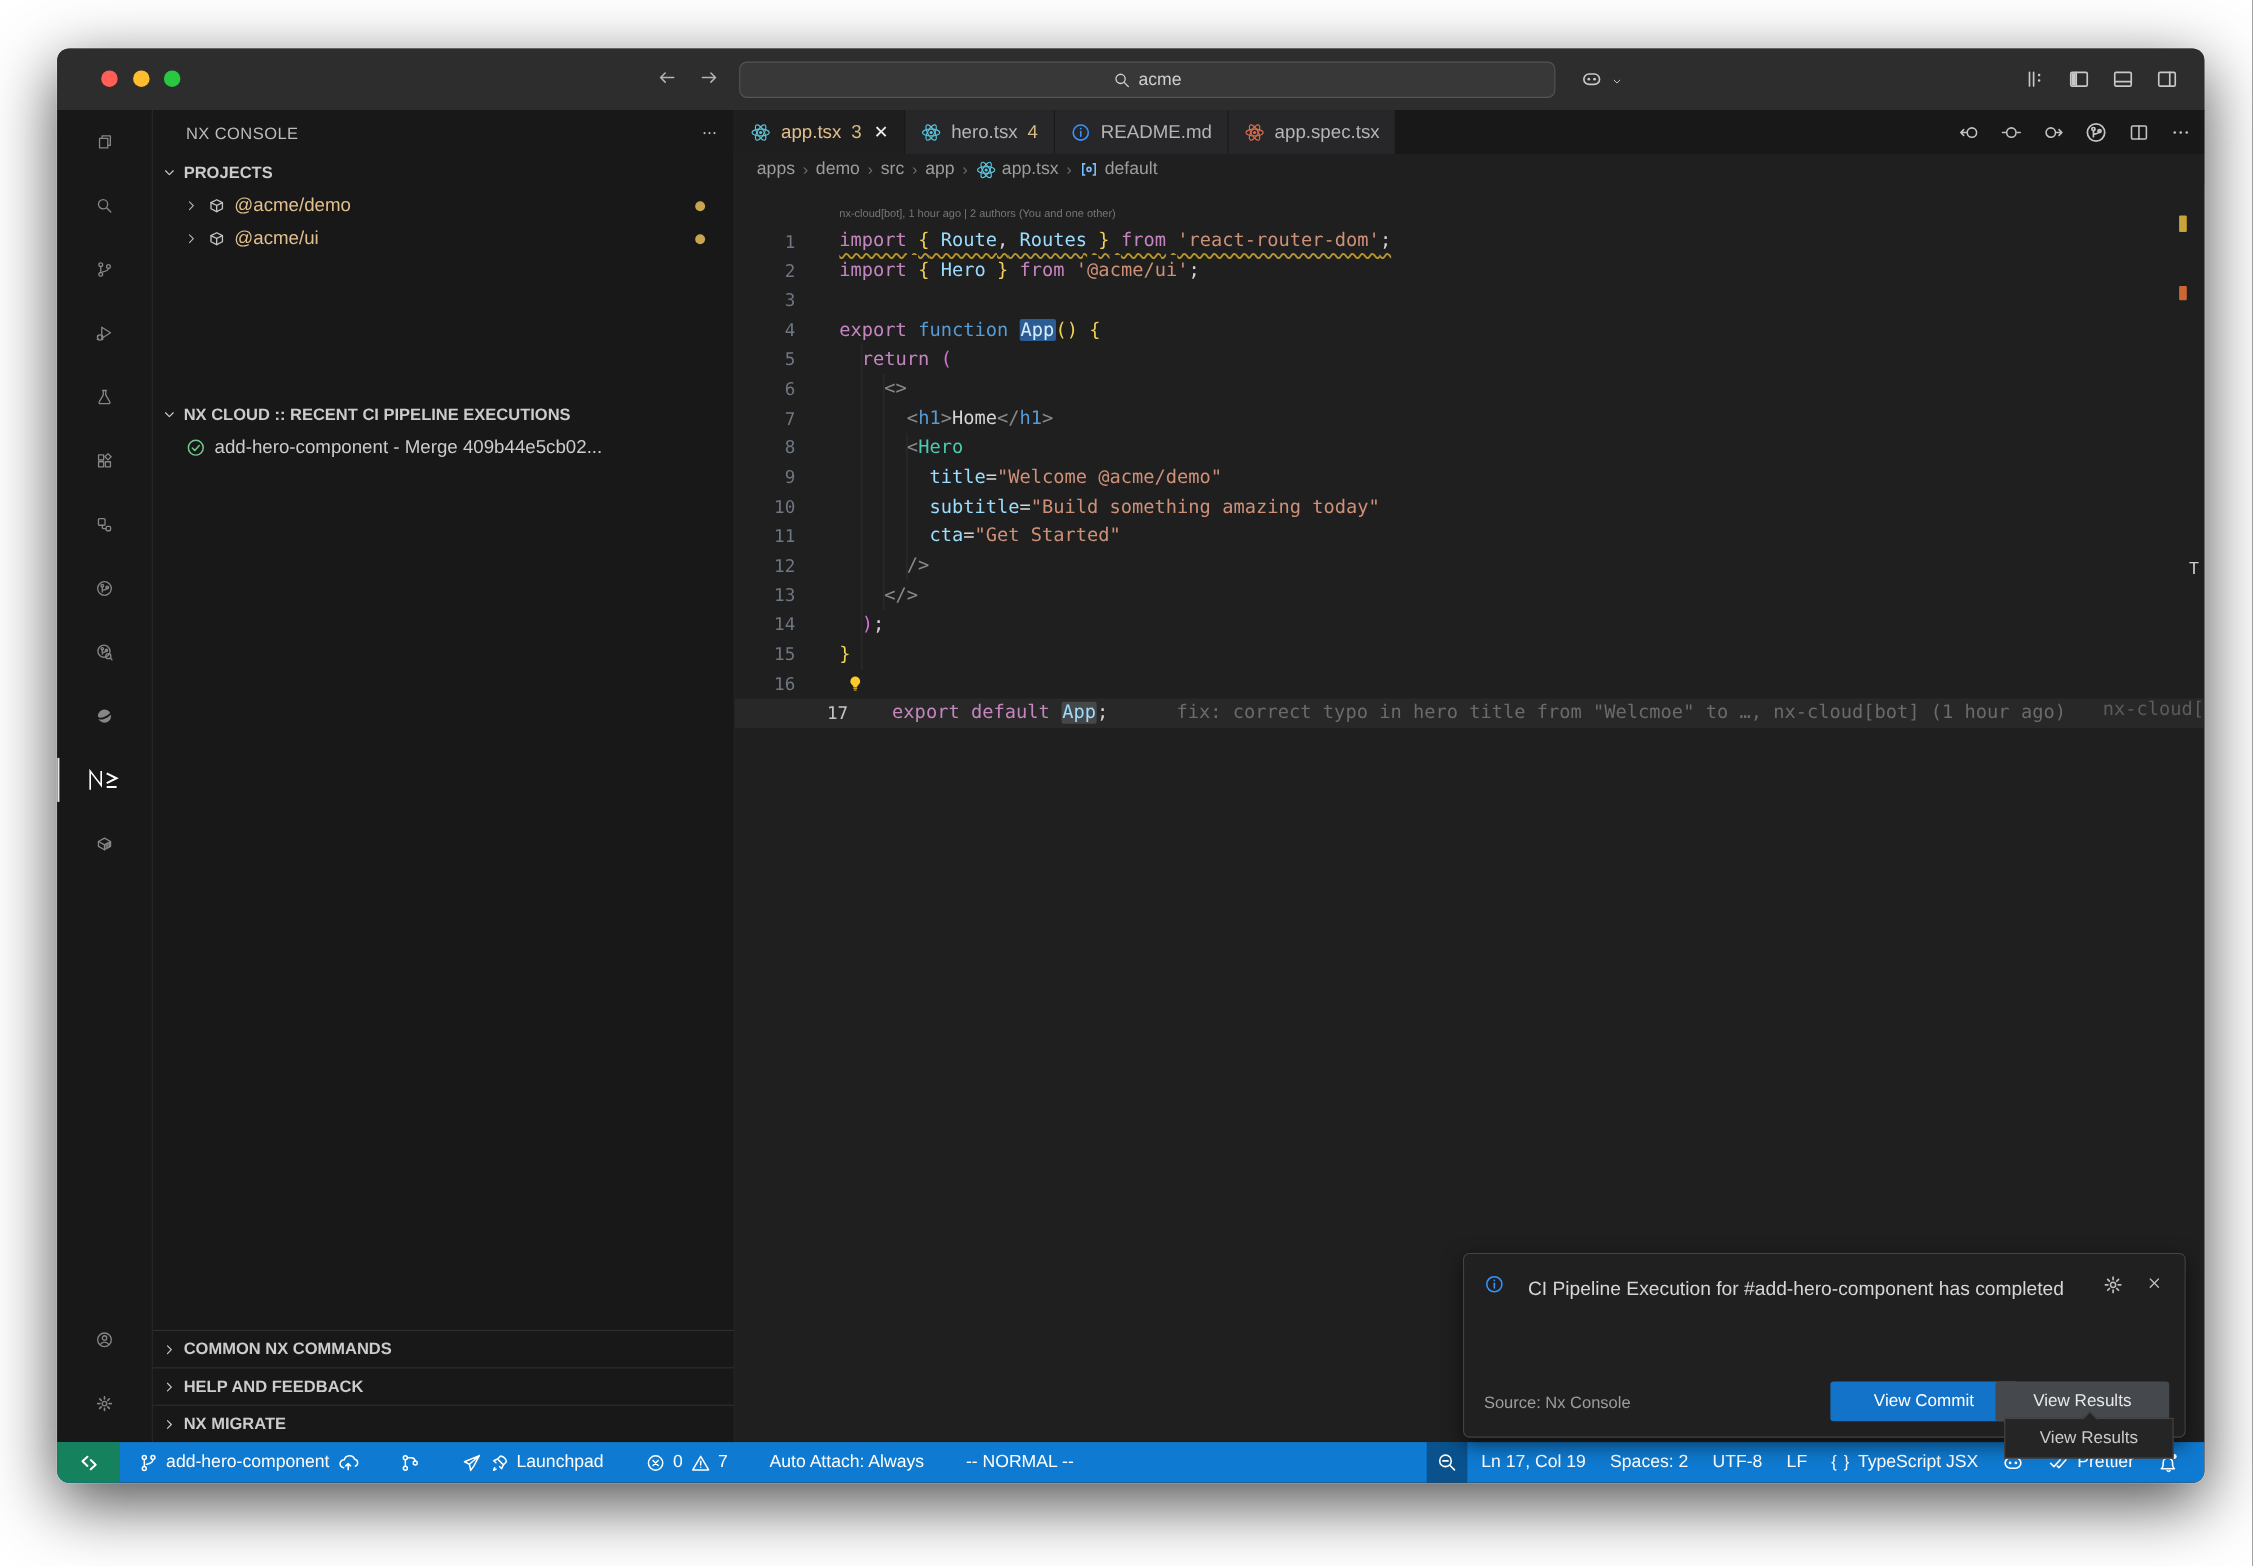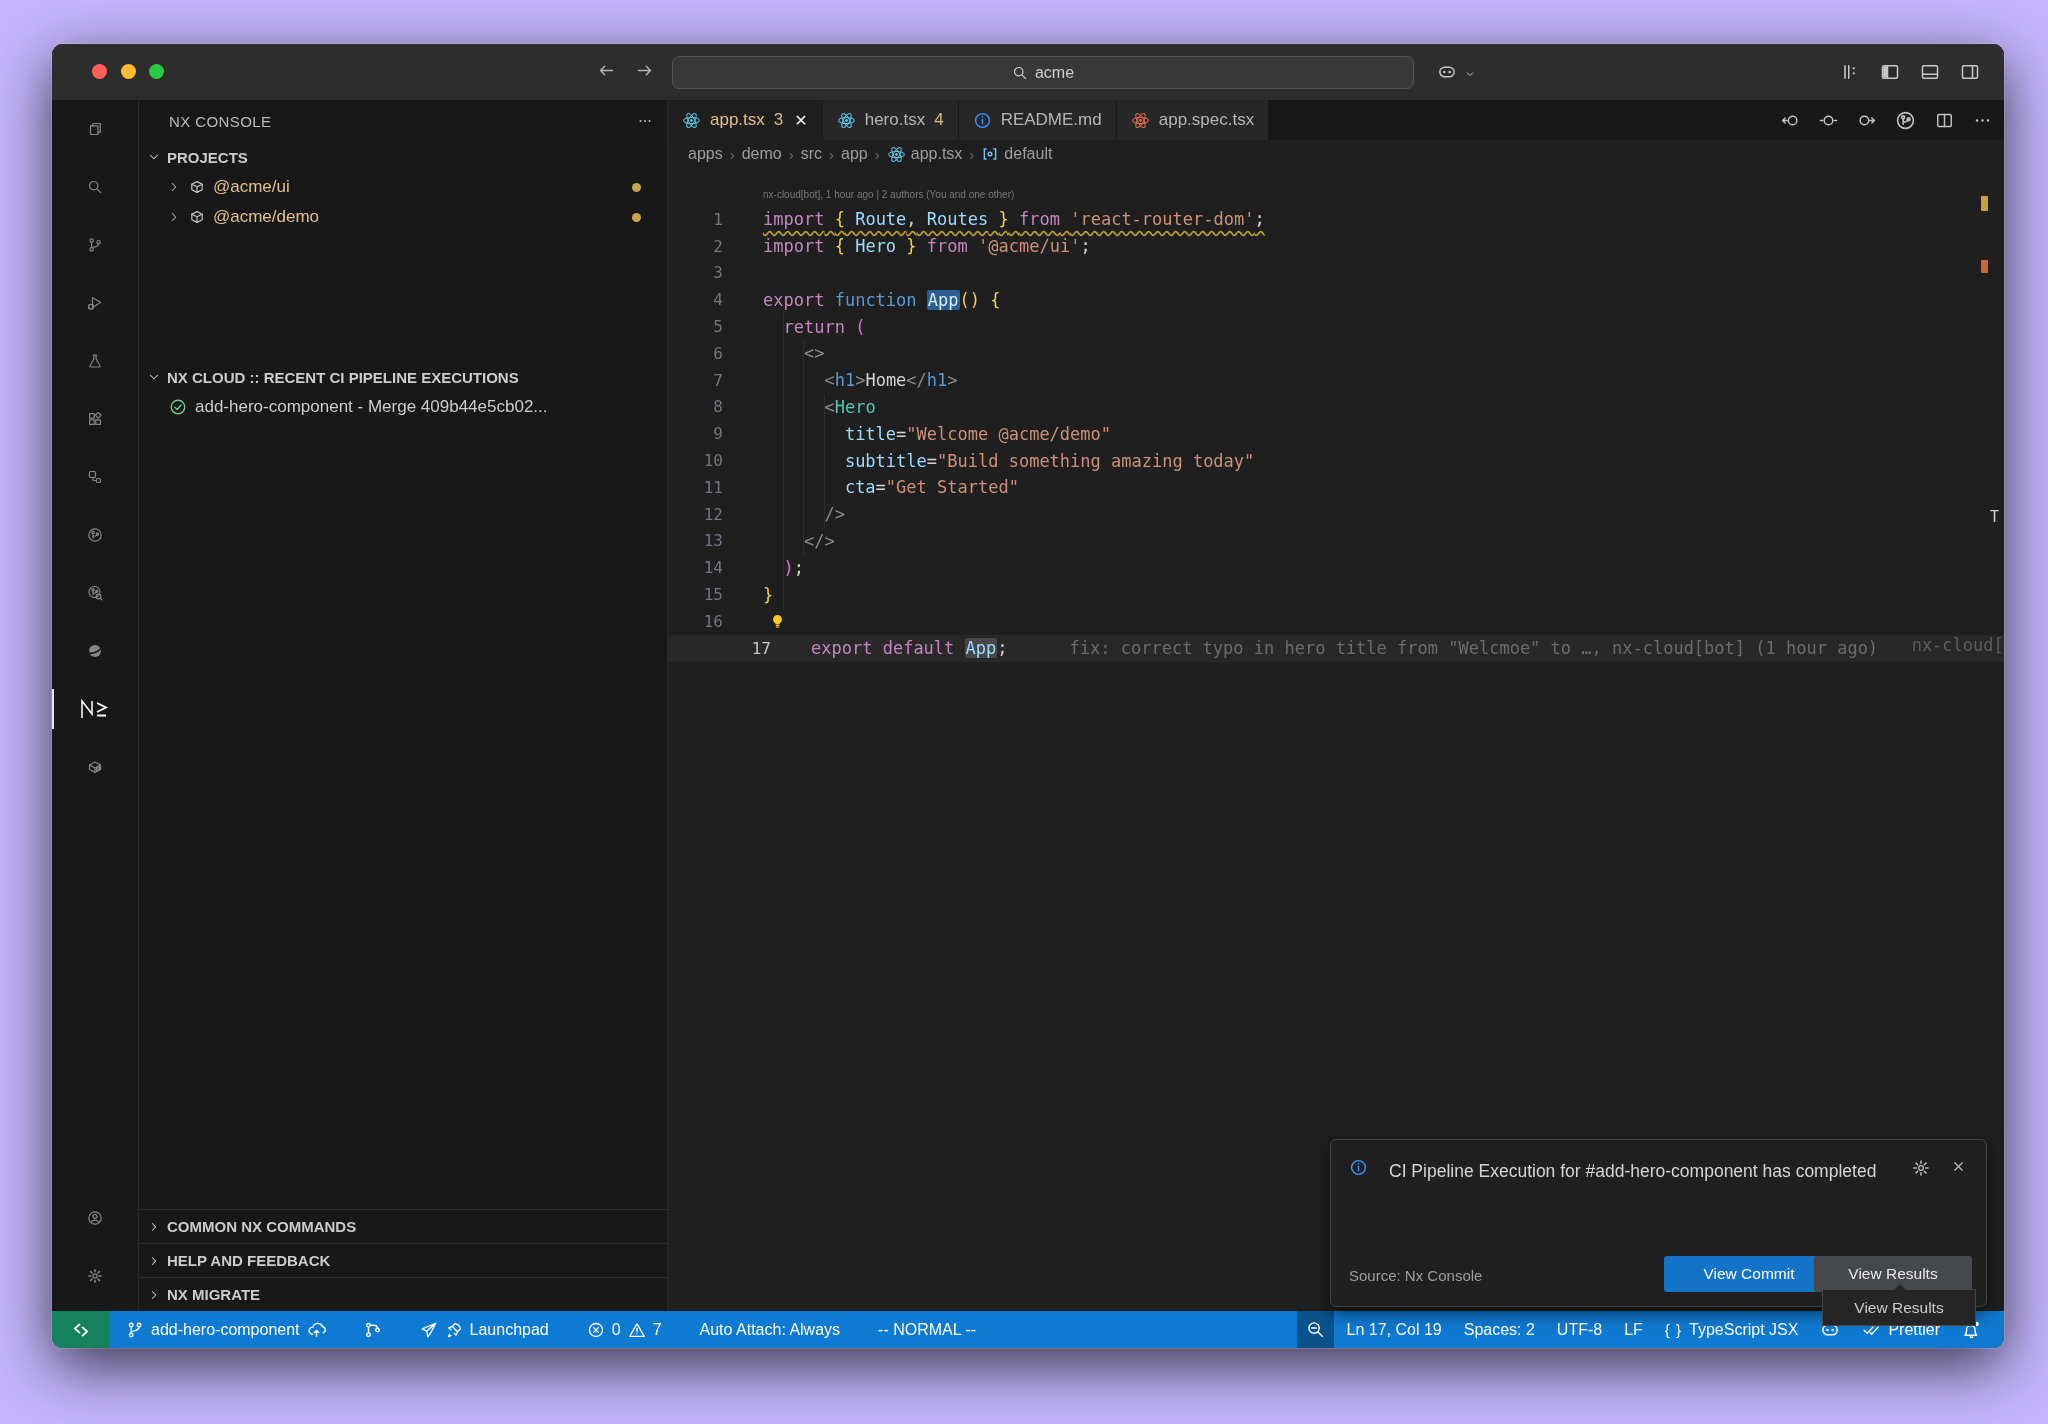--- a/index.html
+++ b/index.html
@@ -1,16 +1,16 @@
 <!DOCTYPE html>
 <html><head>
 <meta charset="utf-8">
 <style>
   html,body{margin:0;padding:0;background:#000;}
-  #stage{position:relative;width:2048px;height:1424px;background:#c4b5fd;overflow:hidden;
+  #stage{position:relative;width:2048px;height:1424px;background:#ffffff;overflow:hidden;
          font-family:"Liberation Sans","DejaVu Sans",sans-serif;-webkit-font-smoothing:antialiased;}
   .win{position:absolute;left:52px;top:44px;width:1952px;height:1304px;background:#1f1f1f;
        border-radius:11px;overflow:hidden;box-shadow:0 0 0 1px rgba(255,255,255,.14),0 18px 60px rgba(0,0,0,.7);}
   
   .titlebar{position:absolute;left:0;top:0;width:100%;height:56px;background:#2d2d2e;border-bottom:1px solid #222;}
   .traffic{position:absolute;top:20px;width:15px;height:15px;border-radius:50%;}
   .cc{position:absolute;left:620px;top:12px;width:740px;height:31px;background:#383839;border:1px solid #545454;
       border-radius:7px;display:flex;align-items:center;justify-content:center;gap:7px;color:#cfcfcf;font-size:16px;}
   .navarrow{position:absolute;top:17px;color:#b4b4b4;}
   .tb-ico{position:absolute;top:18px;color:#c8c8c8;}
@@ -324,36 +324,36 @@
                 <svg width="14" height="14" viewBox="0 0 16 16" fill="none" stroke="currentColor" stroke-width="1.2" stroke-linecap="round" stroke-linejoin="round">
                   <path d="M6 4l4 4-4 4"></path>
                 </svg>
               </span>
               <span style="color: rgb(197, 197, 197);">
                 <svg width="16" height="16" viewBox="0 0 16 16" fill="none" stroke="currentColor" stroke-width="1.2" stroke-linecap="round" stroke-linejoin="round">
                   <path d="M2.8 5.2L8 2.6l5.2 2.6v5.6L8 13.4l-5.2-2.6z"></path>
                   <path d="M2.8 5.2L8 7.8l5.2-2.6M8 7.8v5.6"></path>
                 </svg>
               </span>
-              <span class="proj-label" style="color: rgb(226, 192, 141);">@acme/ui</span>
+              <span class="proj-label" style="color: rgb(226, 192, 141);">@acme/demo</span>
               <span class="dot"></span>
             </div>
             <div class="row">
               <span class="chev">
                 <svg width="14" height="14" viewBox="0 0 16 16" fill="none" stroke="currentColor" stroke-width="1.2" stroke-linecap="round" stroke-linejoin="round">
                   <path d="M6 4l4 4-4 4"></path>
                 </svg>
               </span>
               <span style="color: rgb(197, 197, 197);">
                 <svg width="16" height="16" viewBox="0 0 16 16" fill="none" stroke="currentColor" stroke-width="1.2" stroke-linecap="round" stroke-linejoin="round">
                   <path d="M2.8 5.2L8 2.6l5.2 2.6v5.6L8 13.4l-5.2-2.6z"></path>
                   <path d="M2.8 5.2L8 7.8l5.2-2.6M8 7.8v5.6"></path>
                 </svg>
               </span>
-              <span class="proj-label" style="color: rgb(226, 192, 141);">@acme/demo</span>
+              <span class="proj-label" style="color: rgb(226, 192, 141);">@acme/ui</span>
               <span class="dot"></span>
             </div>
           </div>
       <div style="height:130px"></div>
       <div class="sec-head">
         <span class="chev-d">
               <svg width="14" height="14" viewBox="0 0 16 16" fill="none" stroke="currentColor" stroke-width="1.2" stroke-linecap="round" stroke-linejoin="round">
                 <path d="M4 6l4 4 4-4"></path>
               </svg>
             </span>

